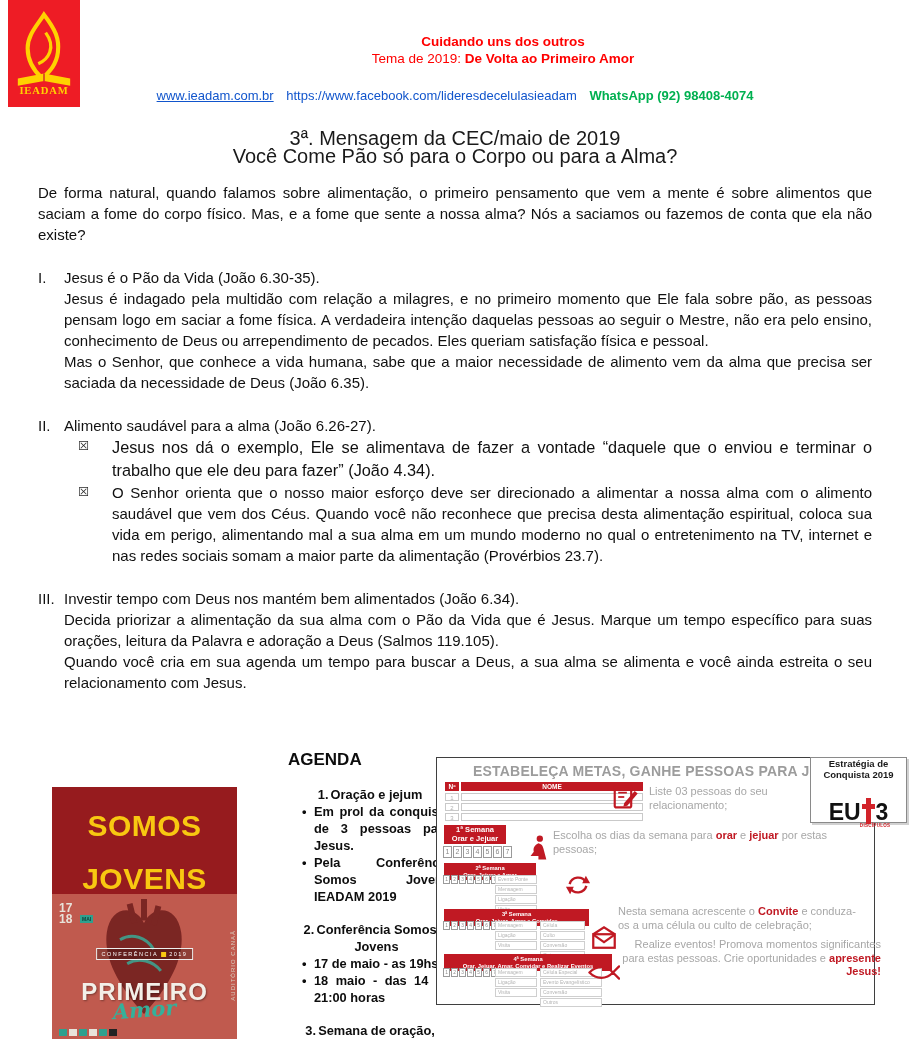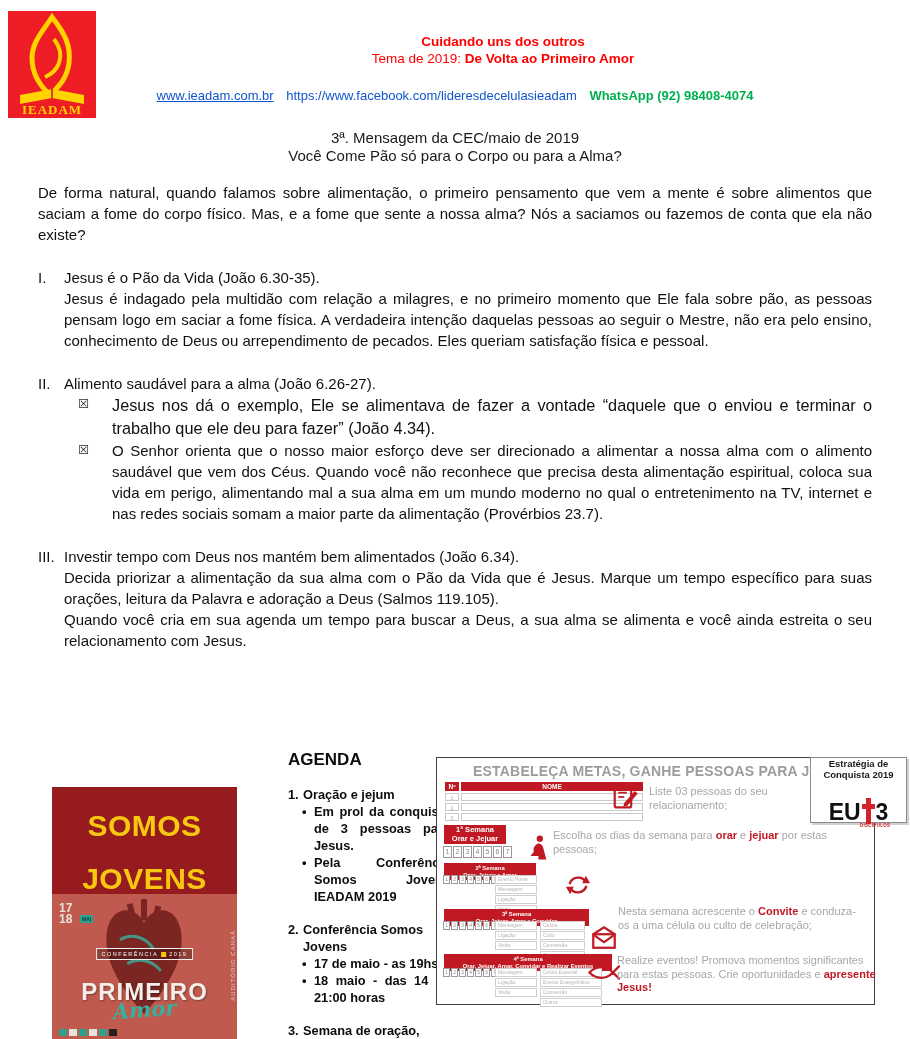--- a/index.html
+++ b/index.html
@@ -1,31 +1,31 @@
 <!DOCTYPE html>
 <html style="--header-red: #ff0000; --link-blue: #1155cc; --whatsapp-green: #00b050; --logo-red: #ee1c25; --logo-yellow: #ffd200; --info-red: #c01923; --gray-text: #a7a7a7; --poster-maroon: #961b1e; --poster-salmon: #c05a4e; --poster-yellow: #f8c811; --poster-teal: #2fa08e;"><head>
 <meta charset="utf-8">
 <style>
   html,body{margin:0;padding:0;background:#fff;}
   .page{position:relative;width:910px;height:1039px;background:#fff;overflow:hidden;
         font-family:"Liberation Sans","DejaVu Sans",sans-serif;color:#111;}
 
   
-  .logo{position:absolute;left:8px;top:11px;width:88px;height:107px;background:var(--logo-red);}
+  .logo{position:absolute;left:8px;top:0;width:72px;height:107px;background:var(--logo-red);}
   .logo svg{display:block;width:100%;height:100%;}
   .hdr-lines{position:absolute;left:100px;right:4px;top:33px;text-align:center;
              font-size:13.5px;line-height:17px;font-weight:bold;color:var(--header-red);}
   .hdr-lines .rg{font-weight:normal;}
   .hdr-contacts{position:absolute;left:0;right:0;top:88px;text-align:center;font-size:13px;}
   .lnk{color:var(--link-blue);text-decoration:underline;}
   .lnk2{color:var(--link-blue);text-decoration:none;margin-left:9px;}
   .wapp{color:var(--whatsapp-green);font-weight:bold;margin-left:9px;}
 
   
-  .doc-title{position:absolute;left:0;right:0;top:129px;text-align:center;font-size:15px;line-height:18px;color:#1a1a1a;}
+  .doc-title{position:absolute;left:0;right:0;top:129px;text-align:center;font-size:20px;line-height:18px;color:#1a1a1a;}
   .content{position:absolute;left:38px;right:38px;top:182px;}
   .para{margin:0;text-align:justify;font-size:15px;line-height:21px;color:#101010;}
   .section{margin-top:22px;}
   .sec-head{padding-left:26px;font-size:15px;line-height:21px;}
   .sec-num{display:inline-block;width:26px;margin-left:-26px;}
   .sec-body{padding-left:26px;}
   .bullet{display:flex;margin-left:40px;}
   .bullet-glyph{width:34px;flex:none;font-size:12.5px;padding-top:2px;color:#2a2a2a;}
   .bullet .para{flex:1;}
   .bullet.big .para{font-size:16.3px;line-height:23px;}
@@ -50,21 +50,21 @@
         font-weight:bold;font-size:21px;color:#35b09a;transform:rotate(-4deg);}
   .social-strip{position:absolute;left:7px;bottom:7px;display:flex;gap:2px;}
   .social-strip i{width:8px;height:7px;display:inline-block;}
   .venue{position:absolute;right:1px;top:36px;writing-mode:vertical-rl;transform:rotate(180deg);
          font-size:6px;color:#d9d0c2;letter-spacing:1px;}
 
   
   .agenda{position:absolute;left:288px;top:750px;width:162px;font-weight:bold;color:#0d0d0d;}
   .agenda-title{text-align:left;font-size:17px;font-weight:bold;margin-bottom:16px;}
   .ag-item{margin-bottom:16px;font-size:12.8px;line-height:17px;}
-  .ag-line{padding-left:15px;}
+  .ag-line{padding-left:15px;text-align:center;}
   .ag-num{display:inline-block;width:15px;margin-left:-15px;}
   .ag-bullet{display:flex;padding-left:14px;}
   .ag-dot{width:12px;flex:none;}
   .ag-btxt{flex:1;text-align:justify;}
 
   
   .info{position:absolute;left:436px;top:757px;width:437px;height:246px;border:1px solid #3f3f3f;background:#fff;}
   .info-title{position:absolute;left:8px;top:5px;font-size:14px;font-weight:bold;color:#9c9c9c;letter-spacing:0.2px;margin-left:28px;}
   .ntable{position:absolute;left:8px;top:24px;width:198px;}
   .thead{display:flex;height:9px;}
@@ -92,21 +92,21 @@
   .fl2{left:58px;top:117px;}
   .fl3{left:58px;top:163px;}
   .fr3{left:103px;top:163px;width:45px;}
   .fl4{left:58px;top:210px;}
   .fr4{left:103px;top:210px;width:62px;}
   .step{position:absolute;color:var(--gray-text);font-size:11px;line-height:13.5px;}
   .s1{left:212px;top:27px;width:178px;}
   .s2{left:116px;top:71px;width:306px;}
   .s3{left:162px;top:112px;width:276px;font-weight:bold;font-size:10.5px;line-height:12px;color:#8f8f8f;}
   .s4{left:181px;top:147px;width:242px;}
-  .s5{left:180px;top:196px;width:264px;}
+  .s5{left:180px;top:180px;width:264px;text-align:right;}
   .accent{color:var(--info-red);font-weight:bold;}
   .ic{position:absolute;}
   .ic1{left:176px;top:26px;}
   .ic2{left:90px;top:77px;}
   .ic3{left:127px;top:114px;}
   .ic4{left:153px;top:167px;}
   .ic5{left:151px;top:206px;}
 
   
   .badge{position:absolute;left:810px;top:757px;width:97px;height:66px;background:#fff;
@@ -152,20 +152,21 @@
 
   <div class="content">
     <p class="para">De forma natural, quando falamos sobre alimentação, o primeiro pensamento que vem a mente é sobre alimentos que saciam a fome do corpo físico. Mas, e a fome que sente a nossa alma? Nós a saciamos ou fazemos de conta que ela não existe?</p>
 
     <div class="section">
       <div class="sec-head">
         <span class="sec-num">I.</span><span>Jesus é o Pão da Vida (João 6.30-35).</span>
       </div>
       <div class="sec-body">
           <p class="para">Jesus é indagado pela multidão com relação a milagres, e no primeiro momento que Ele fala sobre pão, as pessoas pensam logo em saciar a fome física. A verdadeira intenção daquelas pessoas ao seguir o Mestre, não era pelo ensino, conhecimento de Deus ou arrependimento de pecados. Eles queriam satisfação física e pessoal.</p>
+          <p class="para">Mas o Senhor, que conhece a vida humana, sabe que a maior necessidade de alimento vem da alma que precisa ser saciada da necessidade de Deus (João 6.35).</p>
         </div>
     </div>
 
     <div class="section">
       <div class="sec-head">
         <span class="sec-num">II.</span><span>Alimento saudável para a alma (João 6.26-27).</span>
       </div>
       <div class="bullet big">
         <span class="bullet-glyph">☒</span>
         <p class="para">Jesus nos dá o exemplo, Ele se alimentava de fazer a vontade “daquele que o enviou e terminar o trabalho que ele deu para fazer” (João 4.34).</p>

